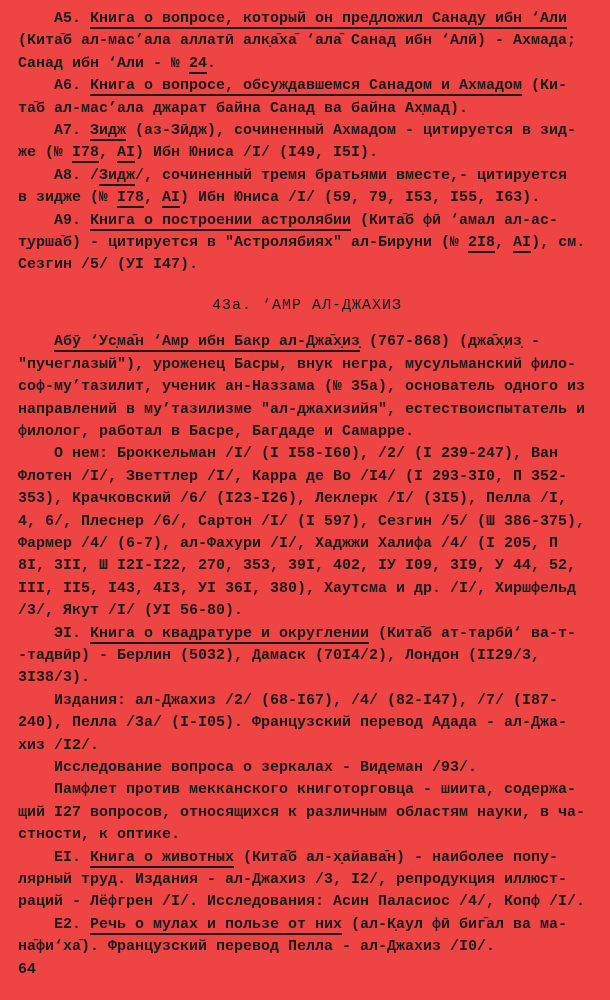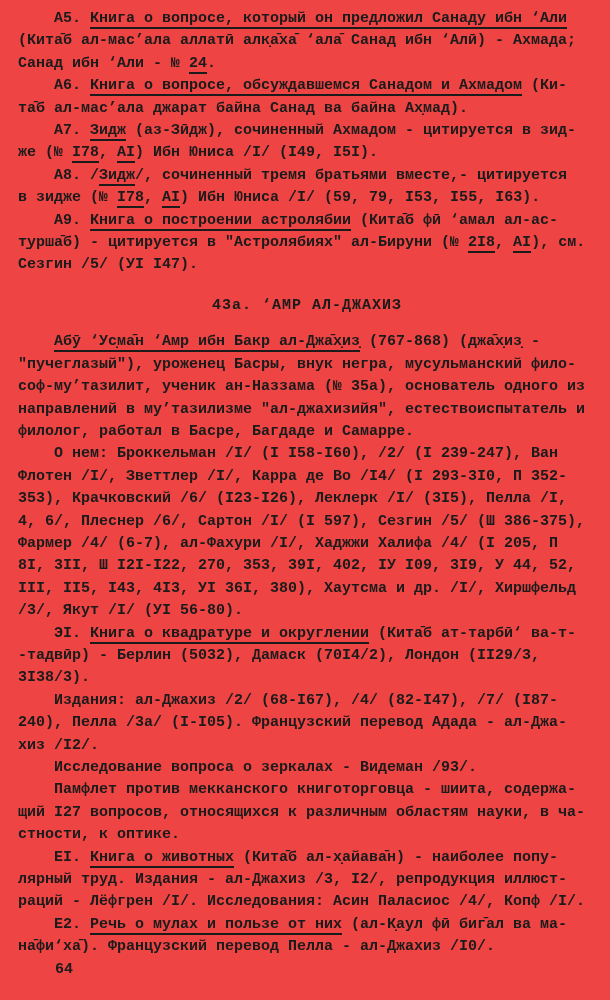--- a/index.html
+++ b/index.html
@@ -18,29 +18,28 @@
     font-weight:700;
     font-size:15px;
     line-height:22.4px;
     overflow:hidden;
   }
   .textblock{white-space:pre;}
   .line{white-space:pre;}
   .u{border-bottom:2px solid #1b1b1b;}
   .heading{
     font-size:15px;
-    font-weight:700;
+    font-weight:400;
     text-align:center;
     margin:18px 0 14px 0;
     white-space:pre;
     letter-spacing:1px;
   }
   .pagenum{
     white-space:pre;
-    margin-left:37px;
   }
 </style>
 </head>
 <body>
 
 <div class="page">
   <div class="textblock"><div class="line"><span class="">    А5. </span><span class="u">Книга о вопросе, который он предложил Санаду ибн ‘Али</span></div><div class="line"><span class="">(Кита̄б ал-мас’ала аллатӣ алк̣а̄ха̄ ‘ала̄ Санад ибн ‘Алӣ) - Ахмада;</span></div><div class="line"><span class="">Санад ибн ‘Али - № </span><span class="u">24</span><span class="">.</span></div><div class="line"><span class="">    А6. </span><span class="u">Книга о вопросе, обсуждавшемся Санадом и Ахмадом</span><span class=""> (Ки-</span></div><div class="line"><span class="">та̄б ал-мас’ала джарат байна Санад ва байна Ах̣мад).</span></div><div class="line"><span class="">    А7. </span><span class="u">Зидж</span><span class=""> (аз-Зӣдж), сочиненный Ахмадом - цитируется в зид-</span></div><div class="line"><span class="">же (№ </span><span class="u">I78</span><span class="">, </span><span class="u">АI</span><span class="">) Ибн Юниса /I/ (I49, I5I).</span></div><div class="line"><span class="">    А8. /</span><span class="u">Зидж</span><span class="">/, сочиненный тремя братьями вместе,- цитируется</span></div><div class="line"><span class="">в зидже (№ </span><span class="u">I78</span><span class="">, </span><span class="u">АI</span><span class="">) Ибн Юниса /I/ (59, 79, I53, I55, I63).</span></div><div class="line"><span class="">    А9. </span><span class="u">Книга о построении астролябии</span><span class=""> (Кита̄б фӣ ‘амал ал-ас-</span></div><div class="line"><span class="">т̣урша̄б) - цитируется в "Астролябиях" ал-Бируни (№ </span><span class="u">2I8</span><span class="">, </span><span class="u">АI</span><span class="">), см.</span></div><div class="line"><span class="">Сезгин /5/ (УI I47).</span></div></div>
   <div class="heading">43а. ‘АМР АЛ-ДЖАХИЗ</div>
   <div class="textblock"><div class="line"><span class="">    </span><span class="u">Абӯ ‘Ус̣ма̄н ‘Амр ибн Бакр ал-Джа̄х̣из̣</span><span class=""> (767-868) (джа̄х̣из̣ -</span></div><div class="line"><span class="">"пучеглазый"), уроженец Басры, внук негра, мусульманский фило-</span></div><div class="line"><span class="">соф-му’тазилит, ученик ан-Наззама (№ 35а), основатель одного из</span></div><div class="line"><span class="">направлений в му’тазилизме "ал-джахизийя", естествоиспытатель и</span></div><div class="line"><span class="">филолог, работал в Басре, Багдаде и Самарре.</span></div><div class="line"><span class="">    О нем: Броккельман /I/ (I I58-I60), /2/ (I 239-247), Ван</span></div><div class="line"><span class="">Флотен /I/, Зветтлер /I/, Карра де Во /I4/ (I 293-3I0, П 352-</span></div><div class="line"><span class="">353), Крачковский /6/ (I23-I26), Леклерк /I/ (3I5), Пелла /I,</span></div><div class="line"><span class="">4, 6/, Плеснер /6/, Сартон /I/ (I 597), Сезгин /5/ (Ш 386-375),</span></div><div class="line"><span class="">Фармер /4/ (6-7), ал-Фахури /I/, Хаджжи Халифа /4/ (I 205, П</span></div><div class="line"><span class="">8I, 3II, Ш I2I-I22, 270, 353, 39I, 402, IУ I09, 3I9, У 44, 52,</span></div><div class="line"><span class="">III, II5, I43, 4I3, УI 36I, 380), Хаутсма и др. /I/, Хиршфельд</span></div><div class="line"><span class="">/3/, Якут /I/ (УI 56-80).</span></div><div class="line"><span class="">    ЭI. </span><span class="u">Книга о квадратуре и округлении</span><span class=""> (Кита̄б ат-тарбӣ‘ ва-т-</span></div><div class="line"><span class="">-тадвӣр) - Берлин (5032), Дамаск (70I4/2), Лондон (II29/3,</span></div><div class="line"><span class="">3I38/3).</span></div><div class="line"><span class="">    Издания: ал-Джахиз /2/ (68-I67), /4/ (82-I47), /7/ (I87-</span></div><div class="line"><span class="">240), Пелла /3а/ (I-I05). Французский перевод Адада - ал-Джа-</span></div><div class="line"><span class="">хиз /I2/.</span></div><div class="line"><span class="">    Исследование вопроса о зеркалах - Видеман /93/.</span></div><div class="line"><span class="">    Памфлет против мекканского книготорговца - шиита, содержа-</span></div><div class="line"><span class="">щий I27 вопросов, относящихся к различным областям науки, в ча-</span></div><div class="line"><span class="">стности, к оптике.</span></div><div class="line"><span class="">    ЕI. </span><span class="u">Книга о животных</span><span class=""> (Кита̄б ал-х̣айава̄н) - наиболее попу-</span></div><div class="line"><span class="">лярный труд. Издания - ал-Джахиз /3, I2/, репродукция иллюст-</span></div><div class="line"><span class="">раций - Лёфгрен /I/. Исследования: Асин Паласиос /4/, Копф /I/.</span></div><div class="line"><span class="">    Е2. </span><span class="u">Речь о мулах и пользе от них</span><span class=""> (ал-К̣аул фӣ биг̄ал ва ма-</span></div><div class="line"><span class="">на̄фи‘ха̄). Французский перевод Пелла - ал-Джахиз /I0/.</span></div></div>
   <div class="pagenum">64</div>

